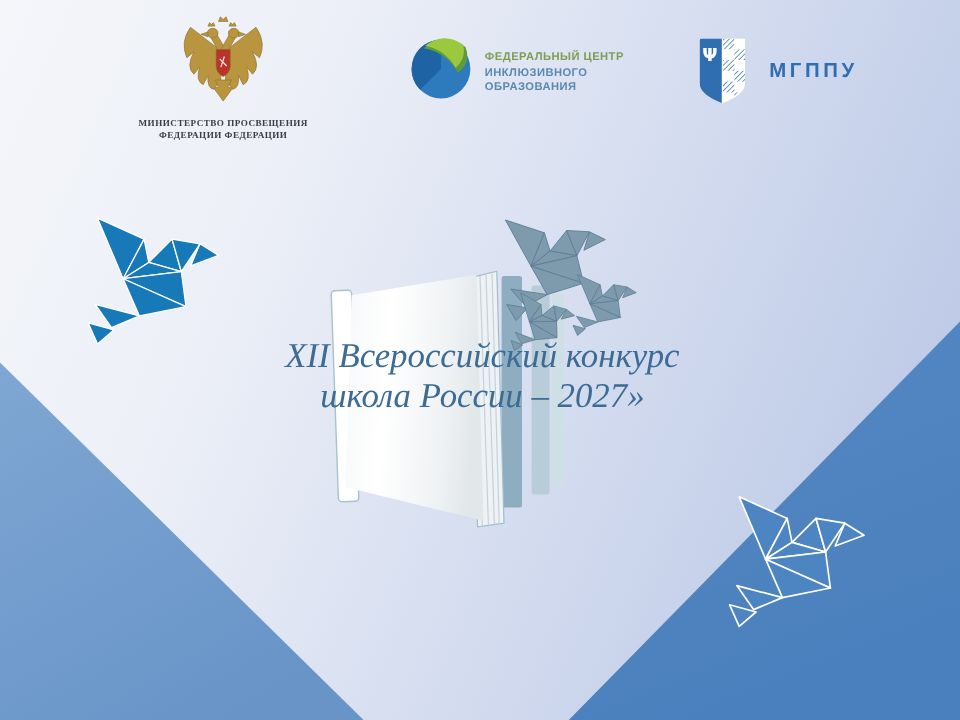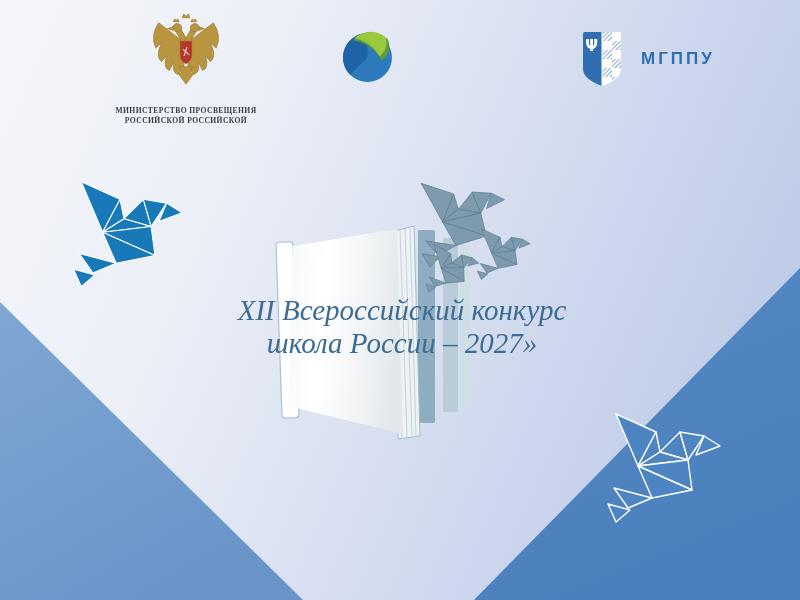--- a/index.html
+++ b/index.html
@@ -7,33 +7,33 @@
     position:relative;width:800px;height:600px;overflow:hidden;
     font-family:"Liberation Sans",sans-serif;
     background:linear-gradient(113deg,#f4f6fa 0%,#eceff7 28%,#d9e0f1 52%,#c6d1ea 76%,#b6c4e3 100%);
   }
   svg{display:block}
   
   .hdr{position:absolute;top:0;left:0;width:800px;height:135px;z-index:6}
   .ministry{position:absolute;left:108px;top:12px;width:156px;text-align:center}
   .ministry .eagle{margin:0 auto}
   .ministry .mtxt{
-    margin-top:12px;font-family:"Liberation Serif",serif;font-size:7.6px;
+    margin-top:4px;font-family:"Liberation Serif",serif;font-size:7.6px;
     line-height:10px;letter-spacing:.4px;color:#3c3c46;font-weight:600;
   }
   .fci{position:absolute;left:341px;top:30px;display:flex;align-items:flex-start}
   .fci-text{margin-left:10px;padding-top:11px;font-size:9.3px;font-weight:bold;
     line-height:12.5px;letter-spacing:.4px}
   .fci-l1{color:#7d9c54}
   .fci-l2,.fci-l3{color:#5b88b0}
   .mgppu{position:absolute;left:580px;top:30px;display:flex;align-items:center}
   .mgppu-label{margin-left:17px;font-size:17px;font-weight:bold;letter-spacing:3px;color:#2f6eb0}
   
   .title{
-    position:absolute;left:148px;top:294px;width:508px;z-index:5;text-align:center;
+    position:absolute;left:148px;top:281px;width:508px;z-index:5;text-align:center;
     font-family:"Liberation Serif","DejaVu Serif",serif;font-style:italic;
     font-size:29px;line-height:33px;color:#3c6b93;
   }
   .bg-svg{position:absolute;left:0;top:0;z-index:1}
   .books-svg{position:absolute;left:262px;top:210px;z-index:2}
   .birds-svg{position:absolute;left:0;top:0;z-index:3}
 </style>
 </head>
 <body>
 
@@ -117,31 +117,36 @@
           <path d="M36,6 l1.6,-4 2.4,2.4 2.4,-2.4 1.6,4 z"></path>
 
           <polygon points="33,56 47,56 44,62 48,63 40,74 32,63 36,62"></polygon>
         </g>
 
         <path d="M34,30 H46 V44 Q46,50 40,53 Q34,50 34,44 Z" fill="#b8342c" stroke="#8a6d2a" stroke-width="0.5"></path>
         <path d="M37,38 L43,44 M41,36 L38,45" stroke="#f3e6d8" stroke-width="1.1" fill="none"></path>
       </svg>
       <div class="mtxt">
         <div>МИНИСТЕРСТВО ПРОСВЕЩЕНИЯ</div>
-        <div>РОССИЙСКОЙ РОССИЙСКОЙ</div>
+        <div>ФЕДЕРАЦИИ ФЕДЕРАЦИИ</div>
       </div>
     </div>
 
     <div class="fci">
       <svg width="53" height="53" viewBox="0 0 52 52">
         <circle cx="26" cy="27" r="24" fill="#2d7abd"></circle>
         <path d="M26,3 A24,24 0 0 0 9,44 L26,27 Z" fill="#1e63a4"></path>
         <path d="M12,10 Q28,-5 46,9 Q51,22 40,30 Q30,13 12,10 Z" fill="#5d9c3c"></path>
         <path d="M13,8 Q28,-4 44,7 Q47,18 38,26 Q29,11 13,8 Z" fill="#9bc93d"></path>
       </svg>
+      <div class="fci-text">
+        <div class="fci-l1">ФЕДЕРАЛЬНЫЙ ЦЕНТР</div>
+        <div class="fci-l2">ИНКЛЮЗИВНОГО</div>
+        <div class="fci-l3">ОБРАЗОВАНИЯ</div>
+      </div>
     </div>
 
     <div class="mgppu">
       <svg width="44" height="58" viewBox="0 0 44 58">
         <defs>
           <pattern id="hatch" width="3" height="3" patternUnits="userSpaceOnUse" patternTransform="rotate(45)">
             <rect width="3" height="3" fill="#ffffff"></rect>
             <line x1="0" y1="0" x2="0" y2="3" stroke="#2f6eb0" stroke-width="1.2"></line>
           </pattern>
           <clipPath id="shieldClip">

